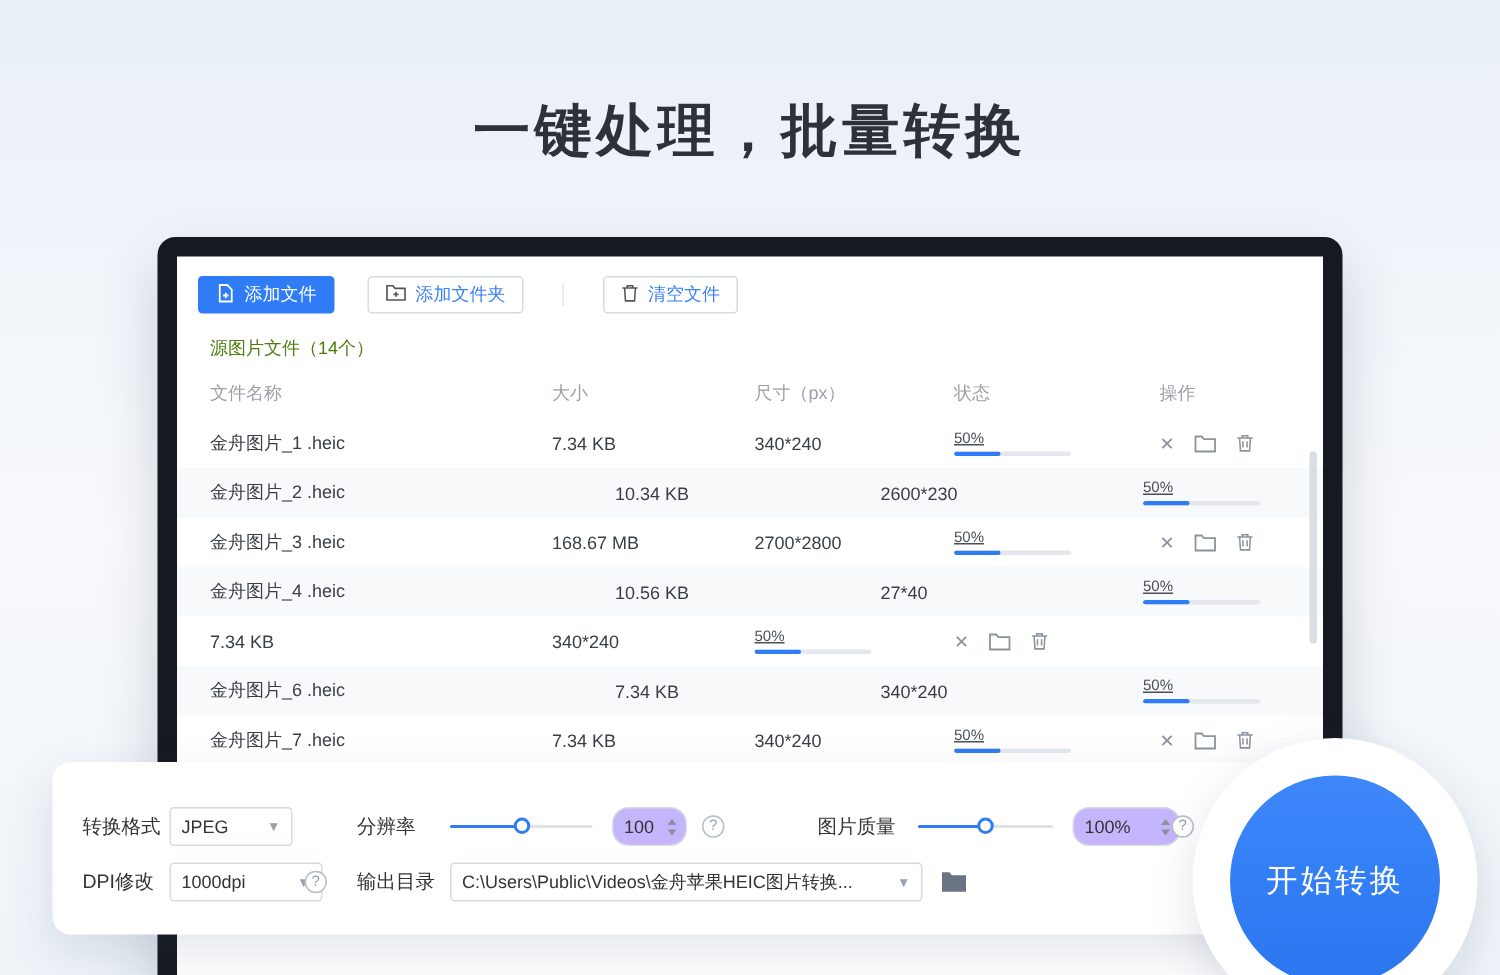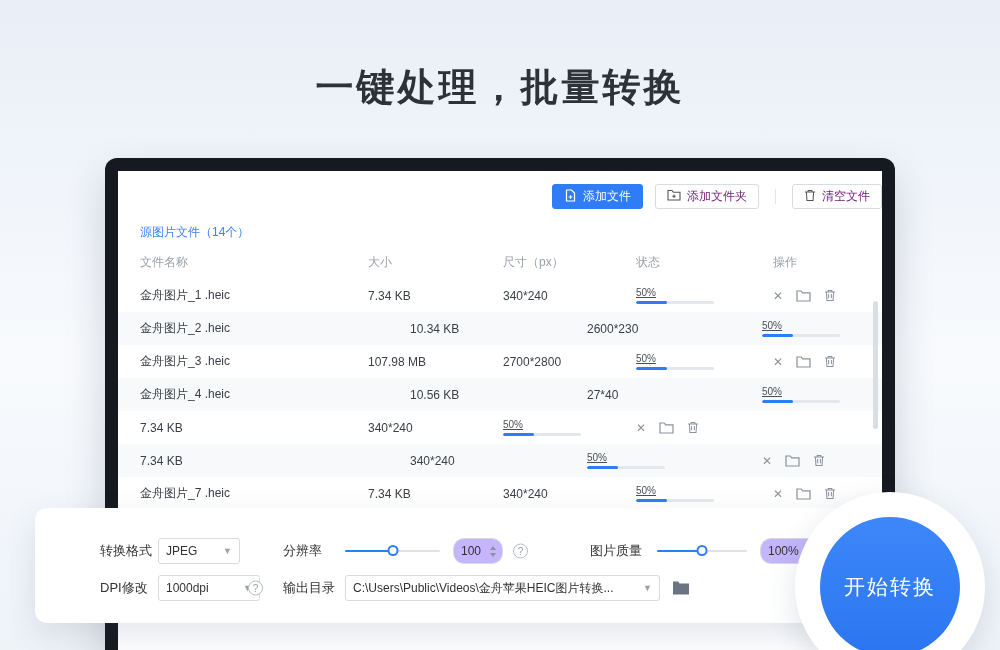--- a/index.html
+++ b/index.html
@@ -16,29 +16,29 @@
   
   .monitor {
     position: absolute; left: 105px; top: 158px; width: 790px; height: 492px;
     background: #16191f; border-radius: 12px 12px 0 0;
     box-shadow: 0 18px 40px rgba(30,40,60,.18);
   }
   .app {
     position: absolute; left: 13px; top: 13px; right: 13px; bottom: 0;
     background: #fff; overflow: hidden;
   }
-  .toolbar { display: flex; align-items: center; gap: 12px; padding: 13px 0 0 14px; justify-content: flex-end; }
+  .toolbar { display: flex; align-items: center; gap: 22px; padding: 13px 0 0 14px; }
   .btn {
     height: 25px; display: inline-flex; align-items: center; gap: 6px;
     font-size: 12px; padding: 0 11px; border-radius: 3px;
-    border: 1px solid #d7dce3; background: #fff; color: #701a75; cursor: pointer;
+    border: 1px solid #d7dce3; background: #fff; color: #3b82f6; cursor: pointer;
   }
   .btn.primary { background: #2f7cf6; border-color: #2f7cf6; color: #fff; }
   .tdivider { width: 1px; height: 15px; background: #e2e5ea; margin: 0 4px; }
-  .section-label { font-size: 12px; color: #3b82f6; margin: 15px 0 0 22px; }
+  .section-label { font-size: 12px; color: #4d7c0f; margin: 15px 0 0 22px; }
   .thead, .trow {
     display: grid; grid-template-columns: 228px 135px 133px 137px 1fr;
     align-items: center; padding-left: 22px; padding-right: 18px;
   }
   .thead { height: 34px; margin-top: 4px; color: #9aa1ab; font-size: 12px; }
   .trow { height: 33px; font-size: 12px; color: #3a3f46; }
   .trow.alt { background: #f7f9fb; gap: 42px; }
   .status-cell { display: flex; flex-direction: column; gap: 3px; width: 78px; }
   .plabel { font-size: 10px; color: #4a4f57; line-height: 1; text-decoration: underline; }
   .ptrack { width: 78px; height: 3px; background: #e4e8ee; border-radius: 2px; overflow: hidden; }
@@ -49,21 +49,21 @@
   .scroll-thumb {
     position: absolute; right: 4px; top: 130px; width: 5px; height: 128px;
     background: #d9dee5; border-radius: 3px;
   }
   
   .panel {
     position: absolute; left: 35px; top: 508px; width: 870px; height: 115px;
     background: #fff; border-radius: 12px;
     box-shadow: 0 12px 32px rgba(60,80,110,.14);
   }
-  .panel .abs { position: absolute; transform: translateY(-50%); margin-left: 45px; }
+  .panel .abs { position: absolute; transform: translateY(-50%); }
   .lbl { font-size: 13px; color: #333; white-space: nowrap; }
   .select {
     height: 26px; border: 1px solid #d6dbe2; border-radius: 3px; background: #fff;
     display: flex; align-items: center; justify-content: space-between;
     padding: 0 7px; font-size: 12px; color: #333; cursor: pointer;
   }
   .select .caret { color: #99a0aa; font-size: 9px; margin-left: 6px; }
   .sel-text { overflow: hidden; white-space: nowrap; text-overflow: ellipsis; }
   .stepper {
     height: 26px; border: 1px solid #d6dbe2; border-radius: 11px; background: #c4b5fd;
@@ -194,21 +194,21 @@
           <span>
               <svg width="12" height="13" viewBox="0 0 13 14">
                 <path d="M1 3.2h11 M4.5 3.2V1.6h4v1.6 M2.6 3.2l.6 9.3h6.6l.6-9.3 M5 5.5v4.5 M8 5.5v4.5" stroke="currentColor" stroke-width="1.1" fill="none"></path>
               </svg>
             </span>
         </span>
       </div>
 
       <div class="trow">
         <span>金舟图片_3 .heic</span>
-        <span>107.98 MB</span>
+        <span>168.67 MB</span>
         <span>2700*2800</span>
         <span class="status-cell">
           <span class="plabel">50%</span>
           <span class="ptrack">
               <span class="pfill"></span>
             </span>
         </span>
         <span class="actions">
           <span class="x">✕</span>
           <span>
@@ -267,20 +267,21 @@
             </span>
           <span>
               <svg width="12" height="13" viewBox="0 0 13 14">
                 <path d="M1 3.2h11 M4.5 3.2V1.6h4v1.6 M2.6 3.2l.6 9.3h6.6l.6-9.3 M5 5.5v4.5 M8 5.5v4.5" stroke="currentColor" stroke-width="1.1" fill="none"></path>
               </svg>
             </span>
         </span>
       </div>
 
       <div class="trow alt">
+        <span>金舟图片_6 .heic</span>
         <span>7.34 KB</span>
         <span>340*240</span>
         <span class="status-cell">
           <span class="plabel">50%</span>
           <span class="ptrack">
               <span class="pfill"></span>
             </span>
         </span>
         <span class="actions">
           <span class="x">✕</span>

